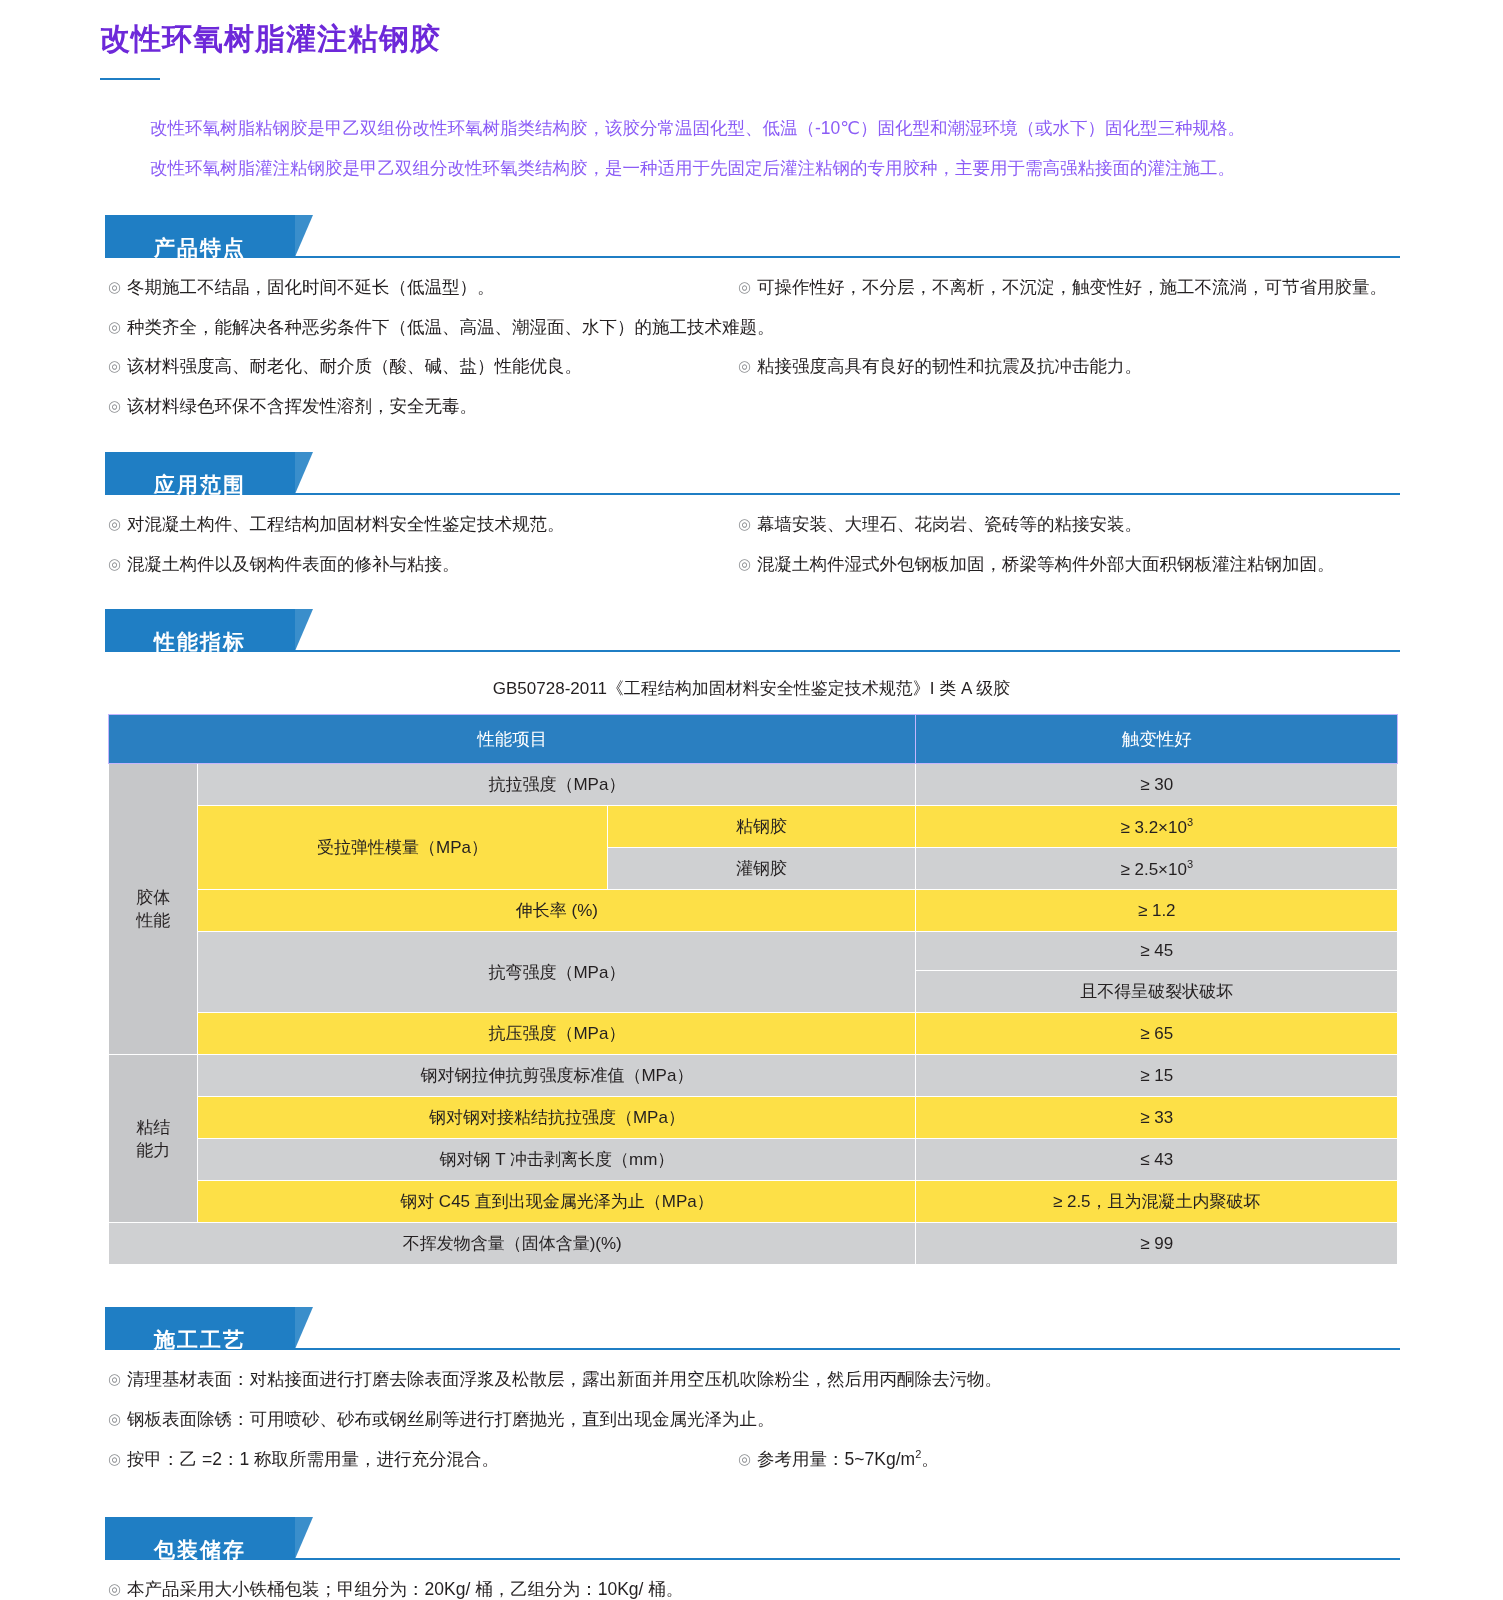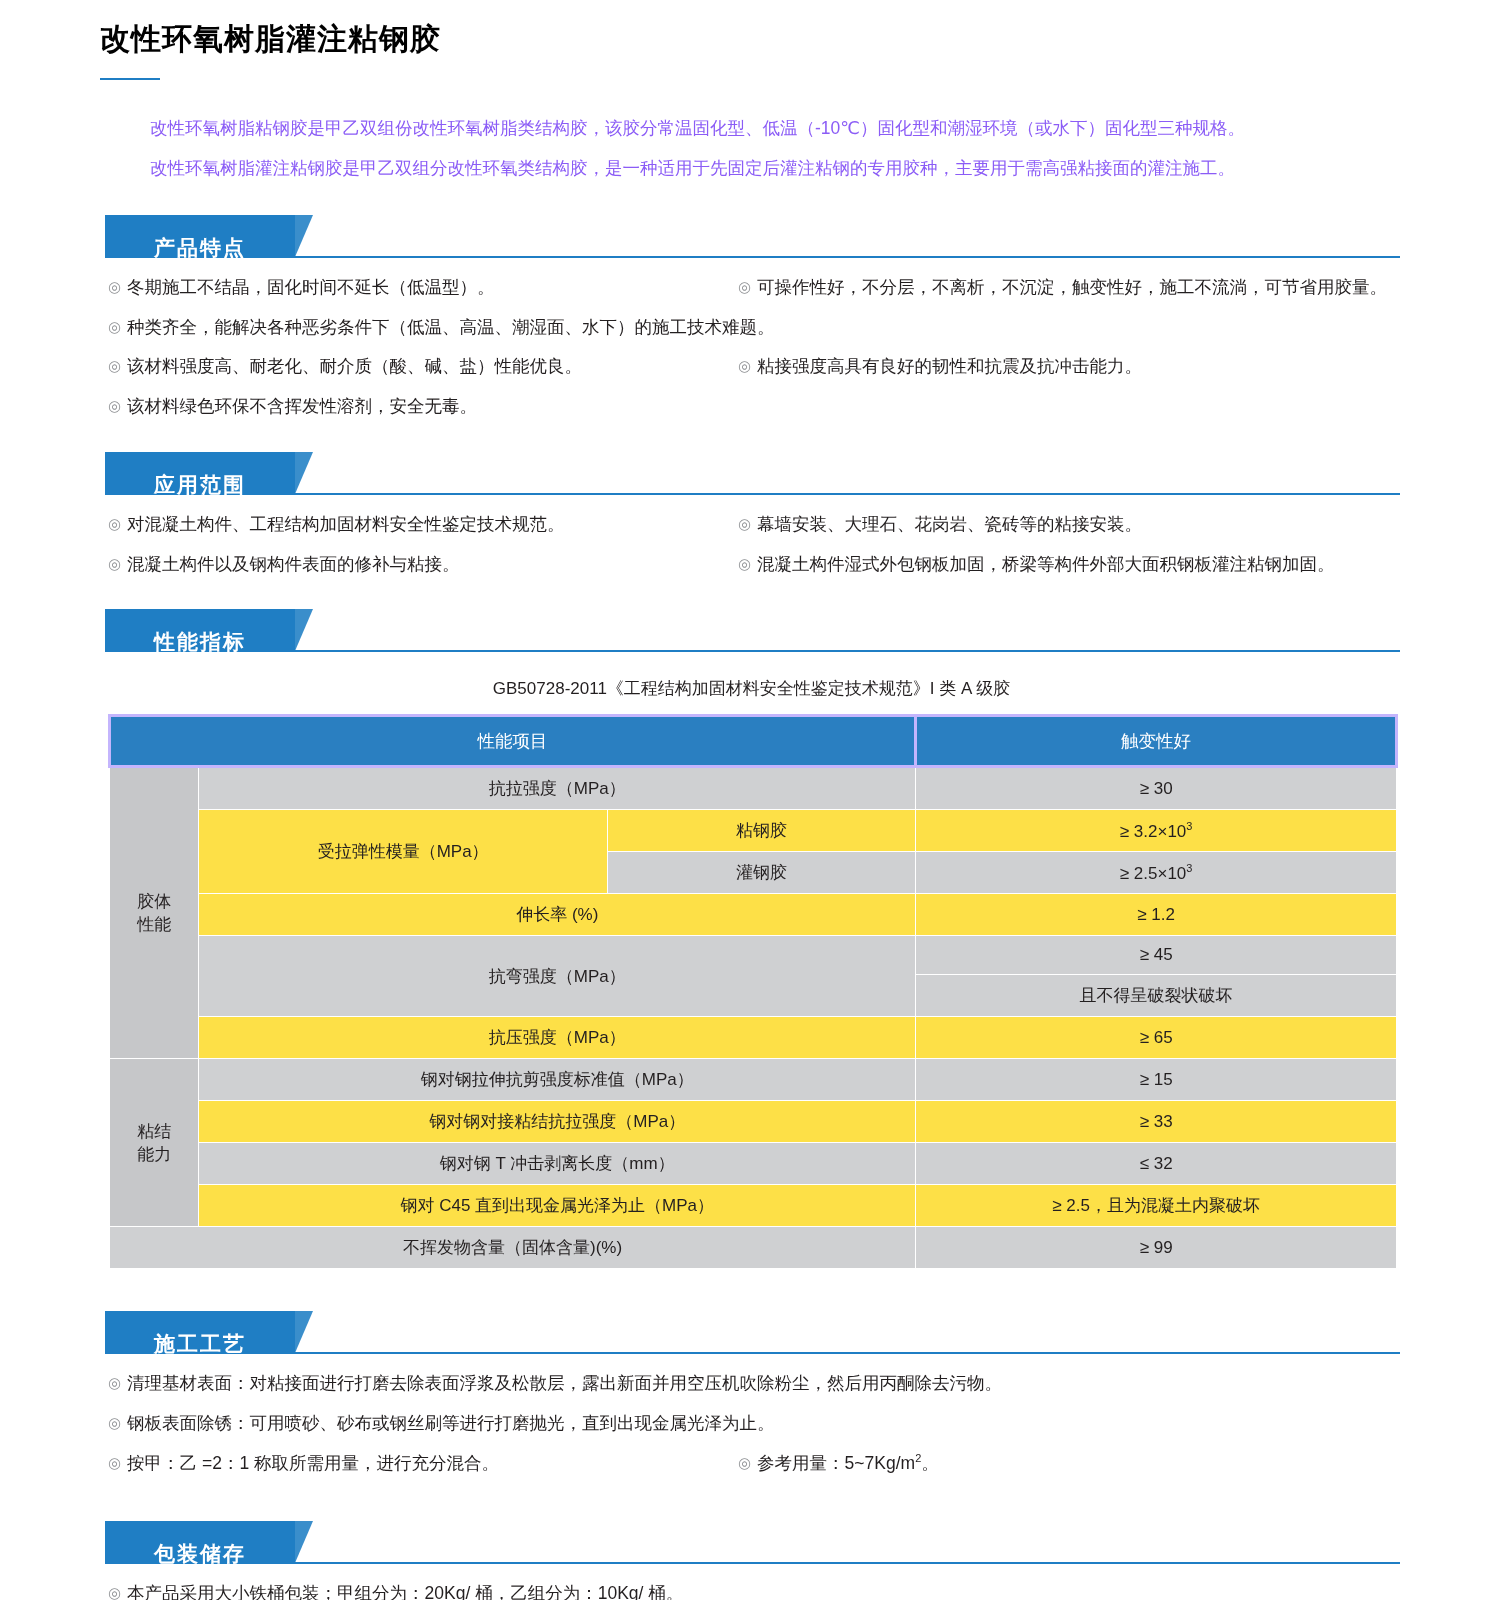--- a/index.html
+++ b/index.html
@@ -19,21 +19,21 @@
     padding: 0 0 30px 0;
     position: relative;
   }
   
   .title-wrap {
     padding: 18px 0 0 100px;
   }
   .doc-title {
     font-size: 30px;
     font-weight: bold;
-    color: #000000;
+    color: #6d28d9;
     letter-spacing: 1px;
     margin: 0;
     line-height: 1.4;
   }
   .title-rule {
     margin-top: 18px;
     width: 60px;
     height: 2px;
     background: #1f7ec4;
   }
@@ -135,21 +135,21 @@
     text-align: center;
     padding: 9px 6px;
     color: #231f20;
     font-weight: normal;
   }
   table.spec thead th {
     background: #2a7fc1;
     color: #ffffff;
     font-size: 17.5px;
     padding: 12px 6px;
-    border: 3px solid #c4b5fd;
+    border: 1px solid #c4b5fd;
   }
   td.shade-a { background: #cfd0d2; }
   td.shade-b { background: #fde047; }
   td.shade-side { background: #c6c7c9; }
   .sup { font-size: 11px; vertical-align: super; }
 </style>
 </head>
 <body>
 
 <div class="page">
@@ -305,21 +305,21 @@
             </td>
             <td class="shade-a" colspan="2">钢对钢拉伸抗剪强度标准值（MPa）</td>
             <td class="shade-a">≥ 15</td>
           </tr>
           <tr>
             <td class="shade-b" colspan="2">钢对钢对接粘结抗拉强度（MPa）</td>
             <td class="shade-b">≥ 33</td>
           </tr>
           <tr>
             <td class="shade-a" colspan="2">钢对钢 T 冲击剥离长度（mm）</td>
-            <td class="shade-a">≤ 32</td>
+            <td class="shade-a">≤ 43</td>
           </tr>
           <tr>
             <td class="shade-b" colspan="2">钢对 C45 直到出现金属光泽为止（MPa）</td>
             <td class="shade-b">≥ 2.5，且为混凝土内聚破坏</td>
           </tr>
 
           <tr>
             <td class="shade-a" colspan="3">不挥发物含量（固体含量)(%)</td>
             <td class="shade-a">≥ 99</td>
           </tr>

